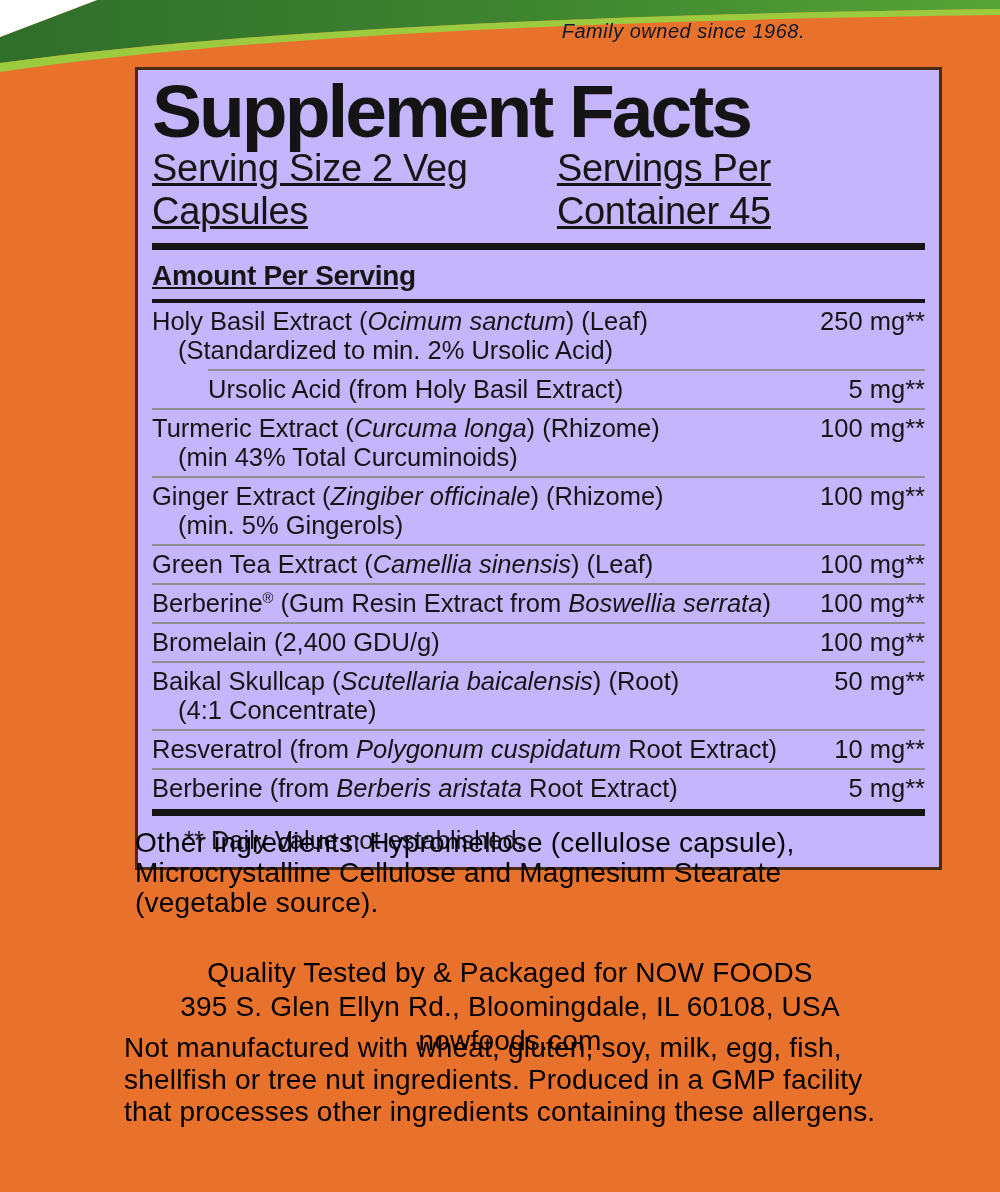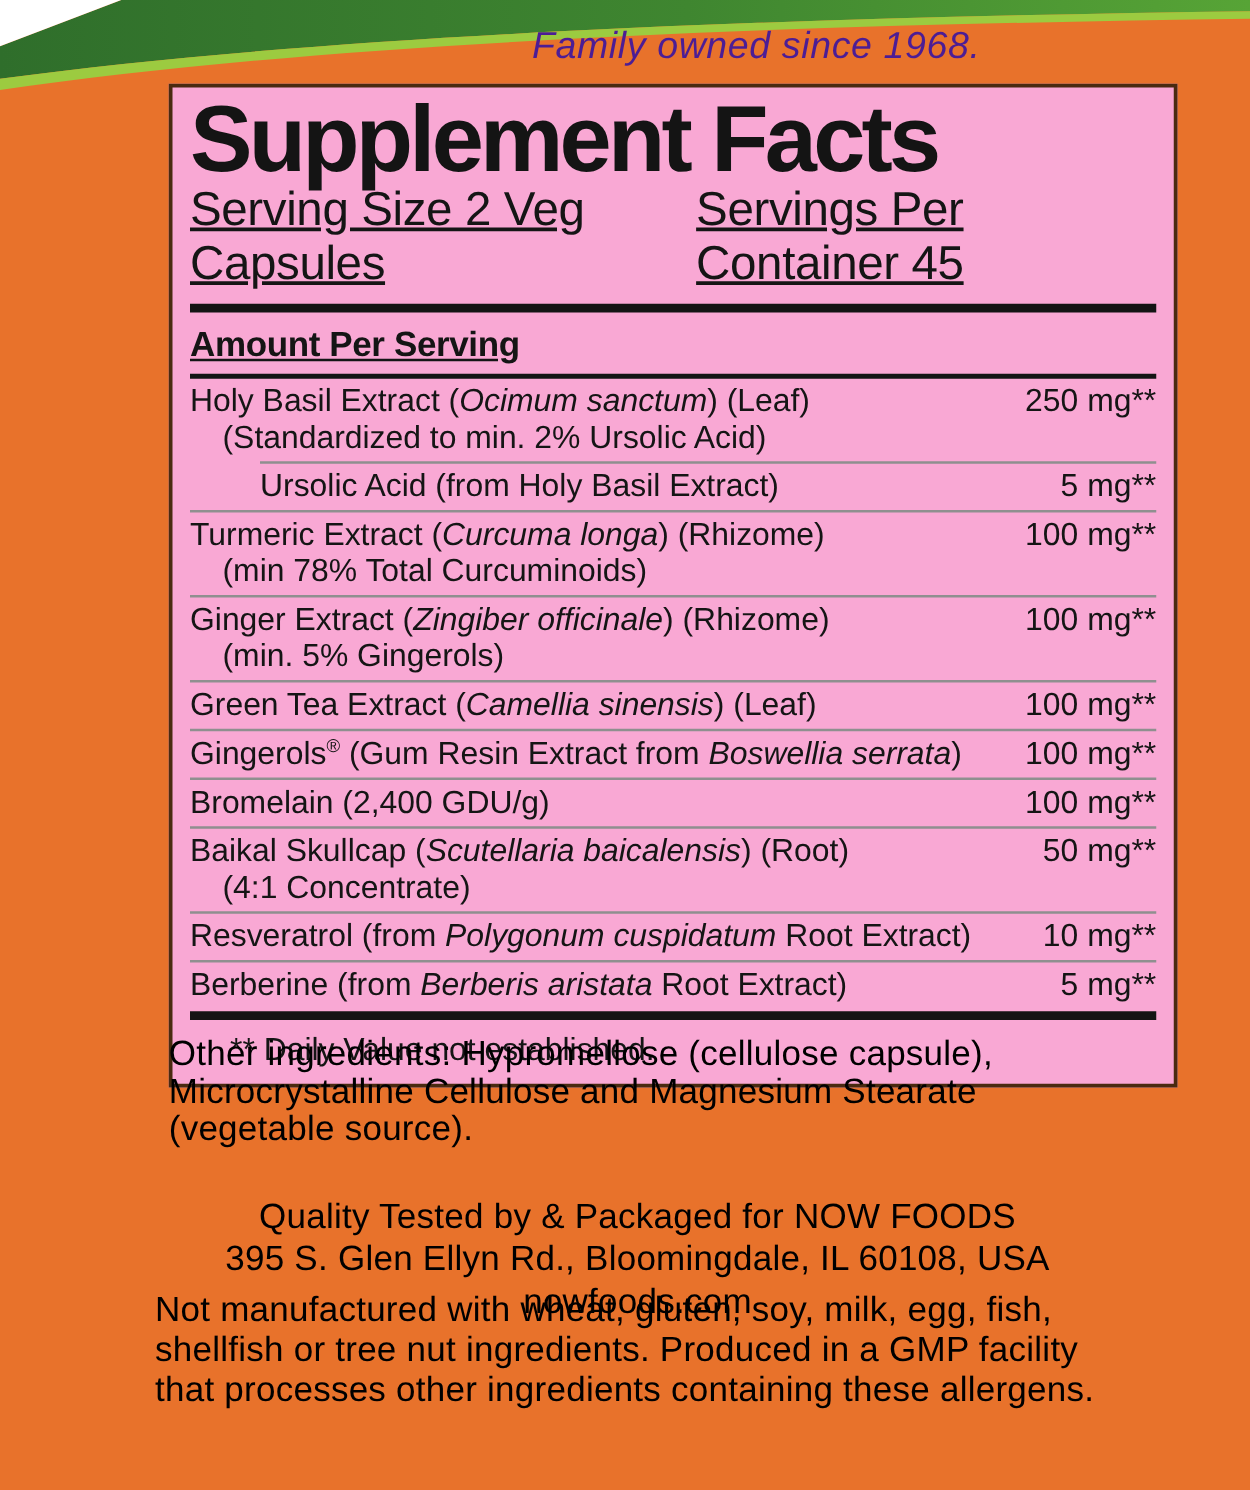--- a/index.html
+++ b/index.html
@@ -6,27 +6,27 @@
   body{
     width:1000px;height:1192px;position:relative;overflow:hidden;
     background:#E8722B;
     font-family:"Liberation Sans", sans-serif;
     -webkit-font-smoothing:antialiased;
   }
   
   .swoosh{position:absolute;top:0;left:0;width:1000px;height:80px;}
   
   .tagline{
-    position:absolute;top:20px;left:405px;width:400px;text-align:center;
-    font-style:italic;font-size:30px;color:#4c1d95;letter-spacing:0.5px;
+    position:absolute;top:20px;left:405px;width:400px;text-align:right;
+    font-style:italic;font-size:20px;color:#0f172a;letter-spacing:0.5px;
   }
   
   .panel{
     position:absolute;top:67px;left:135px;width:807px;box-sizing:border-box;
-    background:#f9a8d4;border:3px solid #4A2A10;padding:0 14px 12px 14px;
+    background:#c4b5fd;border:3px solid #4A2A10;padding:0 14px 12px 14px;
     color:#151515;
   }
   .sf-title{
     font-size:75px;font-weight:bold;letter-spacing:-3px;line-height:0.95;
     margin-top:6px;white-space:nowrap;color:#141414;
   }
   .serving-row{
     display:flex;justify-content:space-between;align-items:baseline;
     font-size:38px;margin-top:0;letter-spacing:-0.3px;text-decoration:underline;
   }
@@ -96,21 +96,21 @@
       <div class="row indent1">
         <div class="names">
           <div class="line1"><span>Ursolic Acid (from Holy Basil Extract)</span></div>
         </div>
         <div class="amt">5 mg**</div>
       </div>
       <div class="divider"></div>
       <div class="row">
         <div class="names">
           <div class="line1"><span>Turmeric Extract (</span><span style="font-style: italic;">Curcuma longa</span><span>) (Rhizome)</span></div>
-          <div class="sub">(min 78% Total Curcuminoids)</div>
+          <div class="sub">(min 43% Total Curcuminoids)</div>
         </div>
         <div class="amt">100 mg**</div>
       </div>
       <div class="divider"></div>
       <div class="row">
         <div class="names">
           <div class="line1"><span>Ginger Extract (</span><span style="font-style: italic;">Zingiber officinale</span><span>) (Rhizome)</span></div>
           <div class="sub">(min. 5% Gingerols)</div>
         </div>
         <div class="amt">100 mg**</div>
@@ -118,21 +118,21 @@
       <div class="divider"></div>
       <div class="row">
         <div class="names">
           <div class="line1"><span>Green Tea Extract (</span><span style="font-style: italic;">Camellia sinensis</span><span>) (Leaf)</span></div>
         </div>
         <div class="amt">100 mg**</div>
       </div>
       <div class="divider"></div>
       <div class="row">
         <div class="names">
-          <div class="line1"><span>Gingerols</span><sup>®</sup><span> (Gum Resin Extract from </span><span style="font-style: italic;">Boswellia serrata</span><span>)</span></div>
+          <div class="line1"><span>Berberine</span><sup>®</sup><span> (Gum Resin Extract from </span><span style="font-style: italic;">Boswellia serrata</span><span>)</span></div>
         </div>
         <div class="amt">100 mg**</div>
       </div>
       <div class="divider"></div>
       <div class="row">
         <div class="names">
           <div class="line1"><span>Bromelain (2,400 GDU/g)</span></div>
         </div>
         <div class="amt">100 mg**</div>
       </div>

